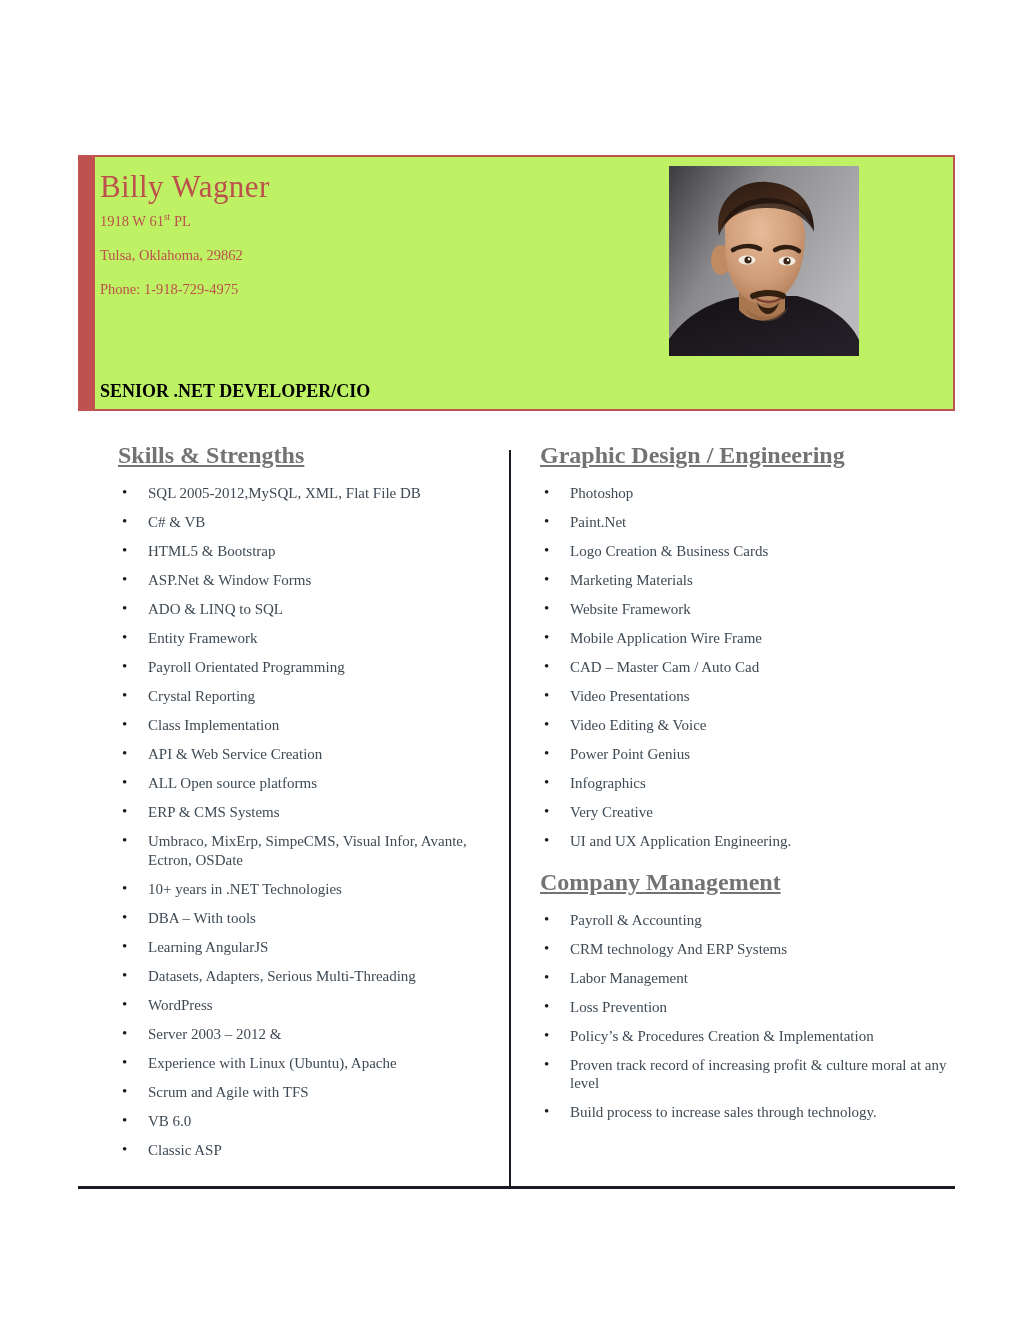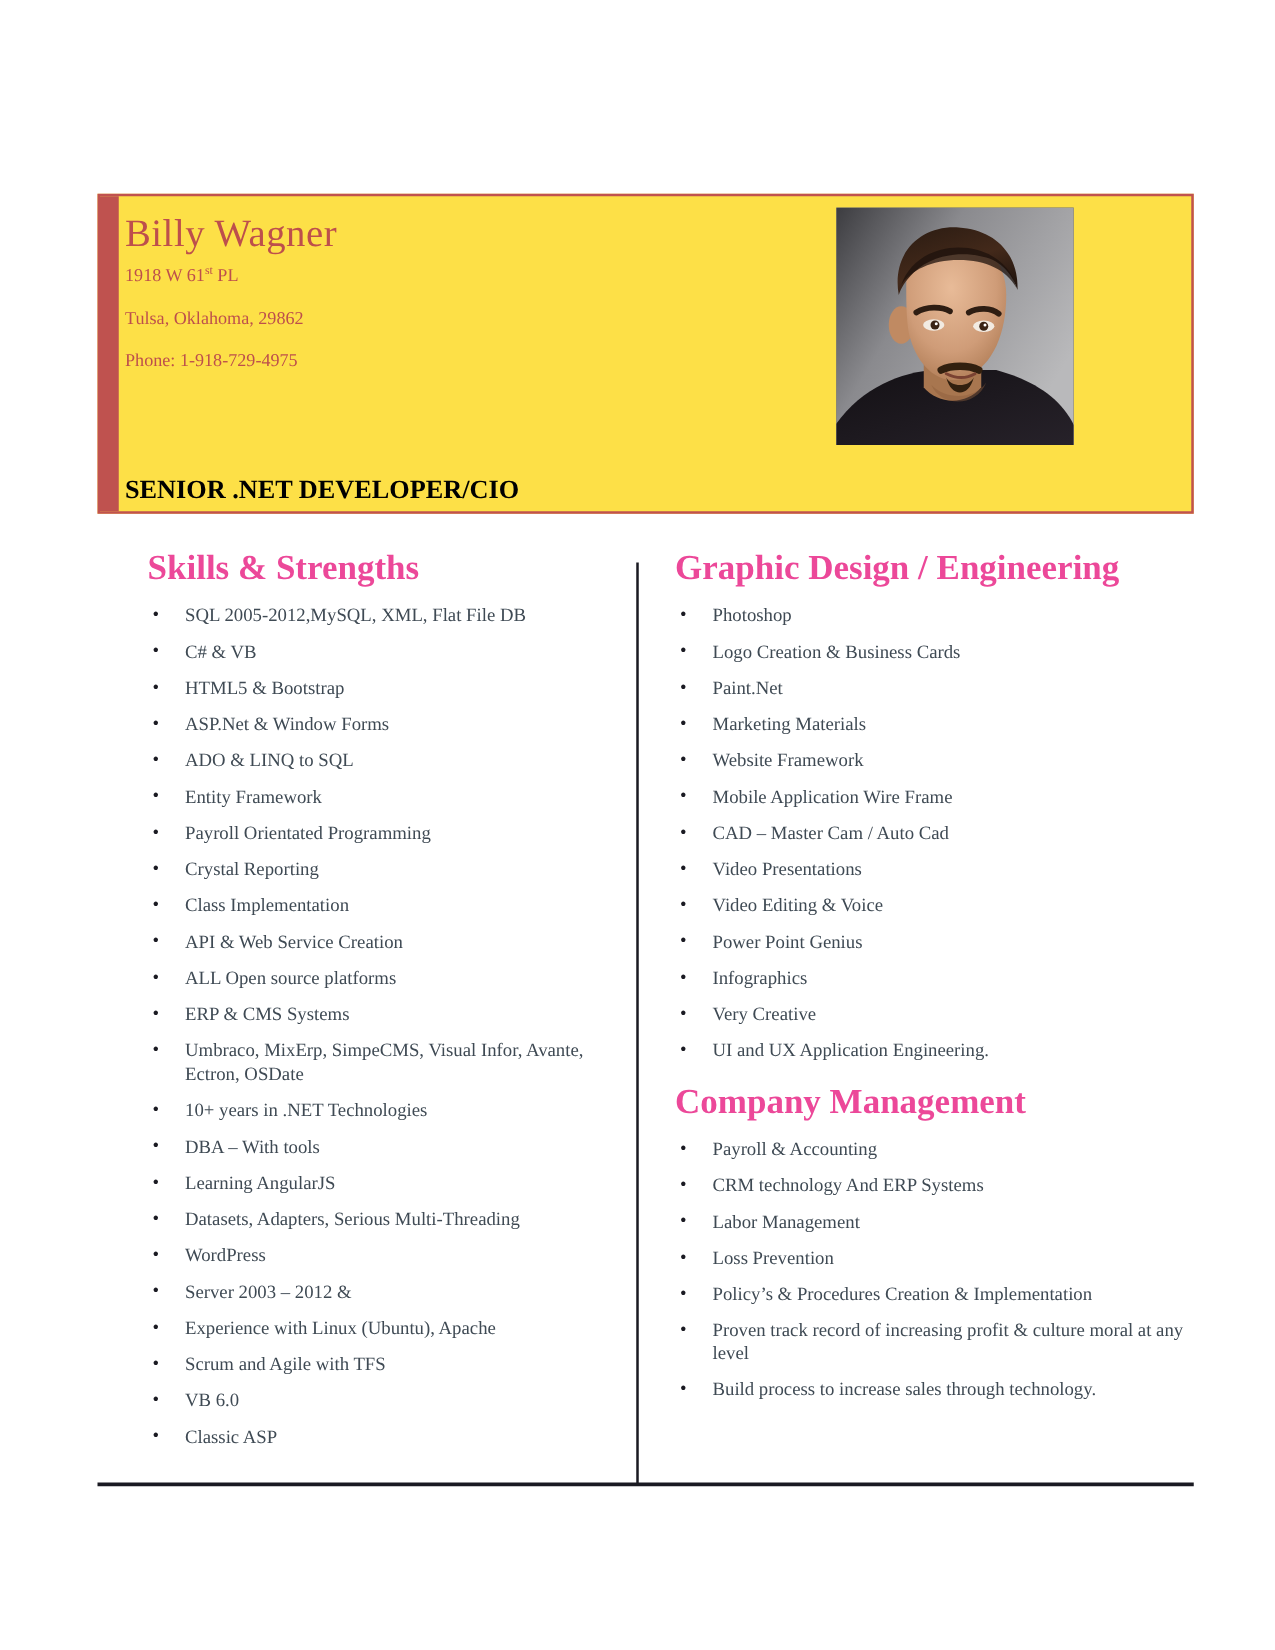--- a/index.html
+++ b/index.html
@@ -25,21 +25,21 @@
 
   
   .header-box {
     position: absolute;
     left: 78px;
     top: 155px;
     width: 877px;
     height: 256px;
     border: 2px solid #c0524f;
     box-sizing: border-box;
-    background: #fde047;
+    background: #bef264;
   }
   .header-accent-bar {
     position: absolute;
     left: 0;
     top: 0;
     width: 15px;
     height: 100%;
     background: #bf524f;
   }
   .header-inner {
@@ -78,21 +78,21 @@
   .contact-line sup {
     font-size: 9.5px;
     vertical-align: super;
     line-height: 0;
   }
 
   .job-title {
     position: absolute;
     left: 0;
     top: 222px;
-    font-size: 21px;
+    font-size: 18px;
     line-height: 25px;
     font-weight: bold;
     color: #000000;
     white-space: nowrap;
   }
 
   
   .photo-frame {
     position: absolute;
     left: 669px;
@@ -130,26 +130,27 @@
   }
 
   .col {
     position: absolute;
     top: 0;
   }
   .col-left { left: 40px; width: 380px; }
   .col-right { left: 462px; width: 410px; }
 
   .section-heading {
-    font-size: 28px;
+    font-size: 24px;
     line-height: 30px;
     font-weight: bold;
-    color: #ec4899;
+    color: #737373;
     margin: 0 0 14px 0;
     white-space: nowrap;
+    text-decoration: underline;
   }
   .section-heading.tight-top { margin-top: 16px; }
 
   ul.bullets {
     list-style: none;
     margin: 0;
     padding: 0;
   }
   ul.bullets li {
     position: relative;
@@ -275,22 +276,22 @@
         <li>Scrum and Agile with TFS</li>
         <li>VB 6.0</li>
         <li>Classic ASP</li>
       </ul>
     </div>
 
     <div class="col col-right">
       <h2 class="section-heading">Graphic Design / Engineering</h2>
       <ul class="bullets">
         <li>Photoshop</li>
+        <li>Paint.Net</li>
         <li>Logo Creation &amp; Business Cards</li>
-        <li>Paint.Net</li>
         <li>Marketing Materials</li>
         <li>Website Framework</li>
         <li>Mobile Application Wire Frame</li>
         <li>CAD – Master Cam / Auto Cad</li>
         <li>Video Presentations</li>
         <li>Video Editing &amp; Voice</li>
         <li>Power Point Genius</li>
         <li>Infographics</li>
         <li>Very Creative</li>
         <li>UI and UX Application Engineering.</li>

